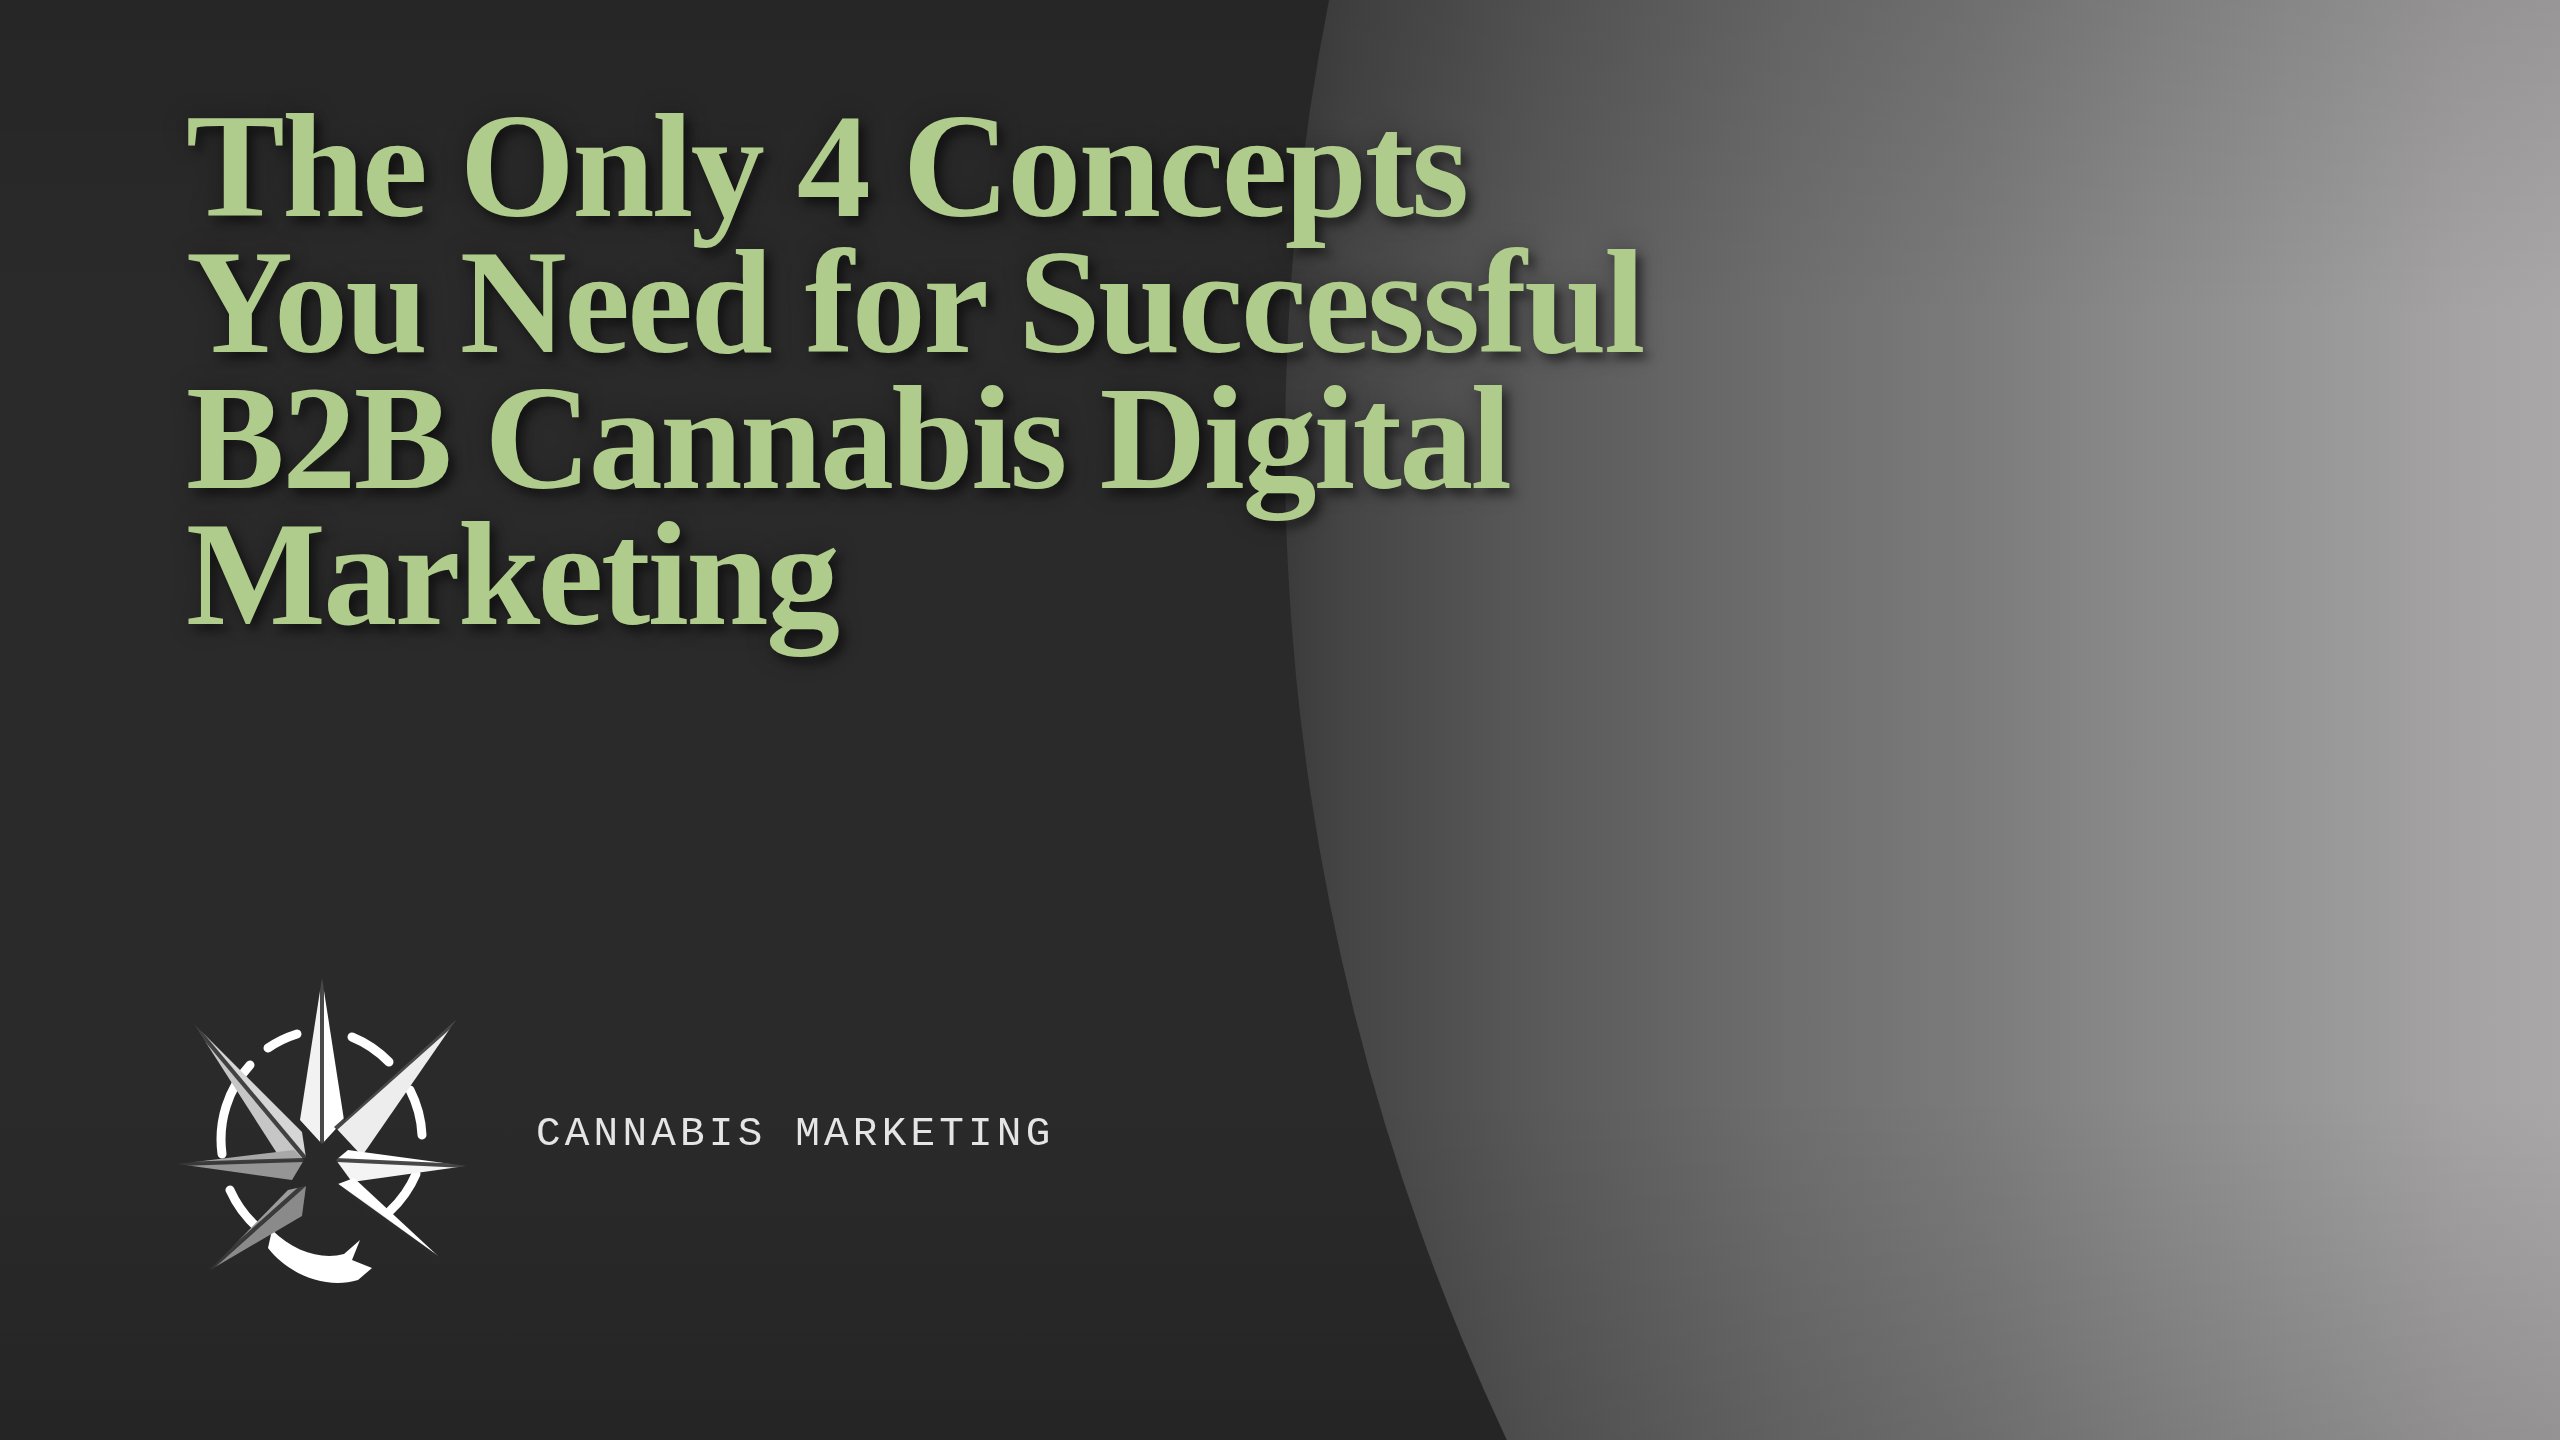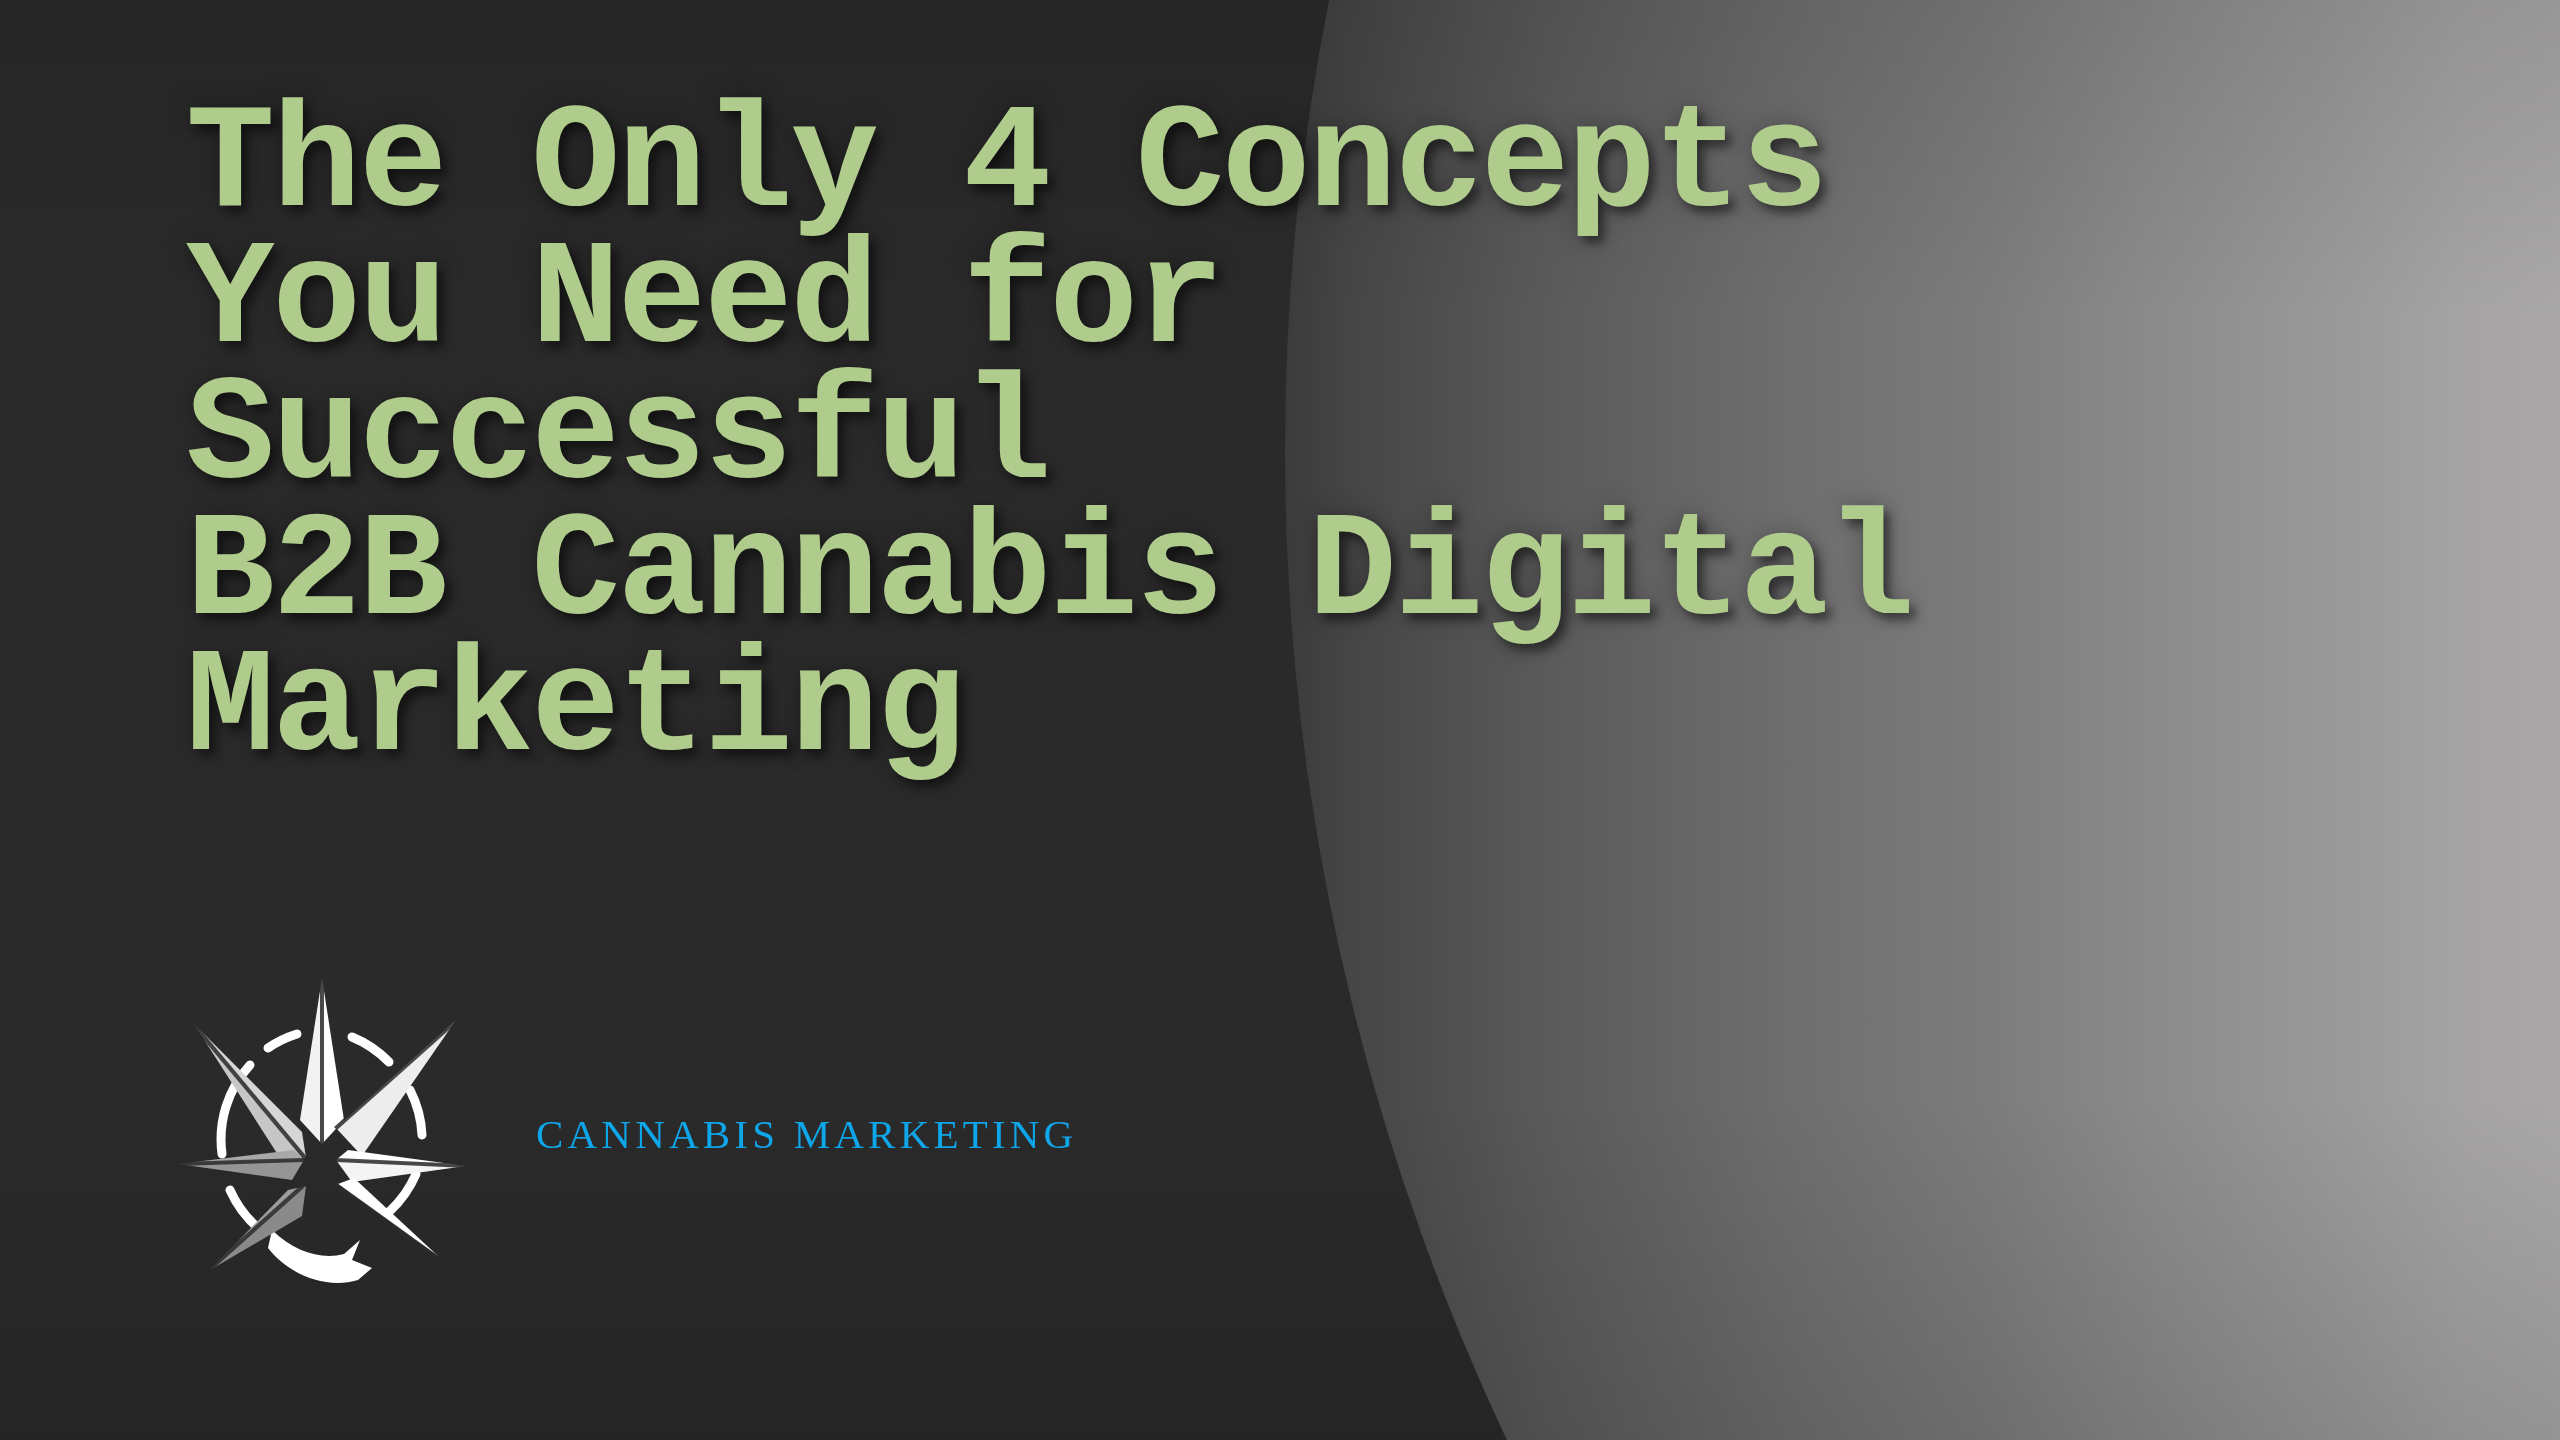--- a/index.html
+++ b/index.html
@@ -60,21 +60,21 @@
   }
 
   
   .headline{
     position:absolute;
     left:186px;
     top:98px;
     width:1760px;
     margin:0;
     color:#b0cc8c;
-    font-family:Liberation Mono, monospace;
+    font-family:Liberation Serif, serif;
     font-weight:700;
     font-size:148px;
     line-height:136px;
     letter-spacing:-2.5px;
     text-shadow:
       6px 7px 10px rgba(0,0,0,0.45),
       0 0 26px rgba(0,0,0,0.30);
     white-space:pre-line;
   }
 
@@ -95,22 +95,22 @@
     flex:0 0 auto;
   }
 
   .logo-wordmark{
     display:flex;
     flex-direction:column;
     justify-content:center;
     padding-top:10px;
   }
   .logo-wordmark .wm-line{
-    color:#0ea5e9;
-    font-family:Liberation Serif, serif;
+    color:#e5e5e5;
+    font-family:Liberation Mono, monospace;
     font-weight:400;
     font-size:41px;
     line-height:56px;
     letter-spacing:4.2px;
     white-space:nowrap;
   }
 </style>
 </head>
 <body>
 

